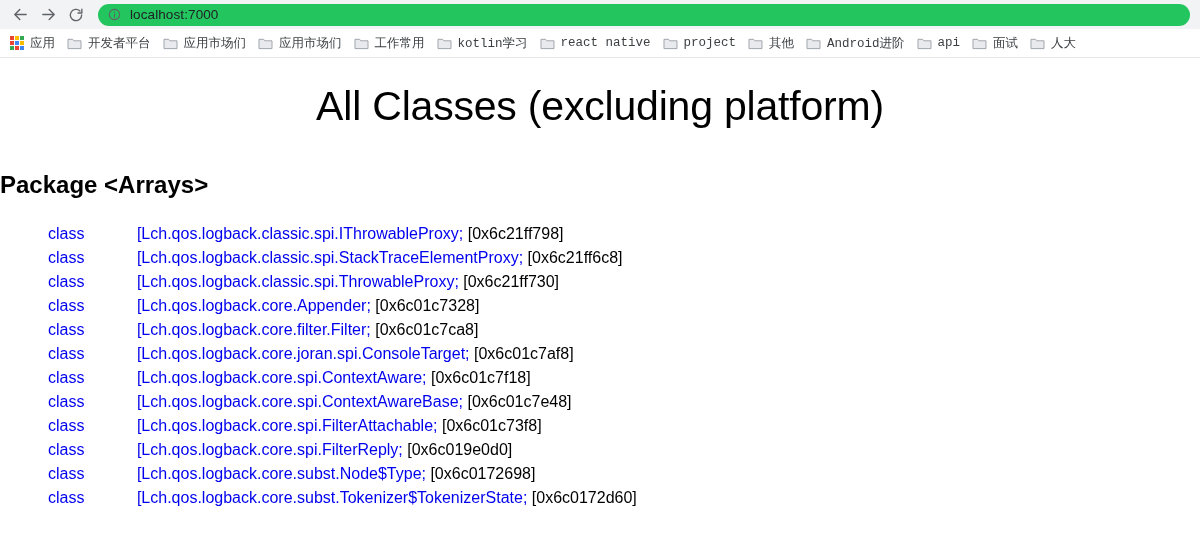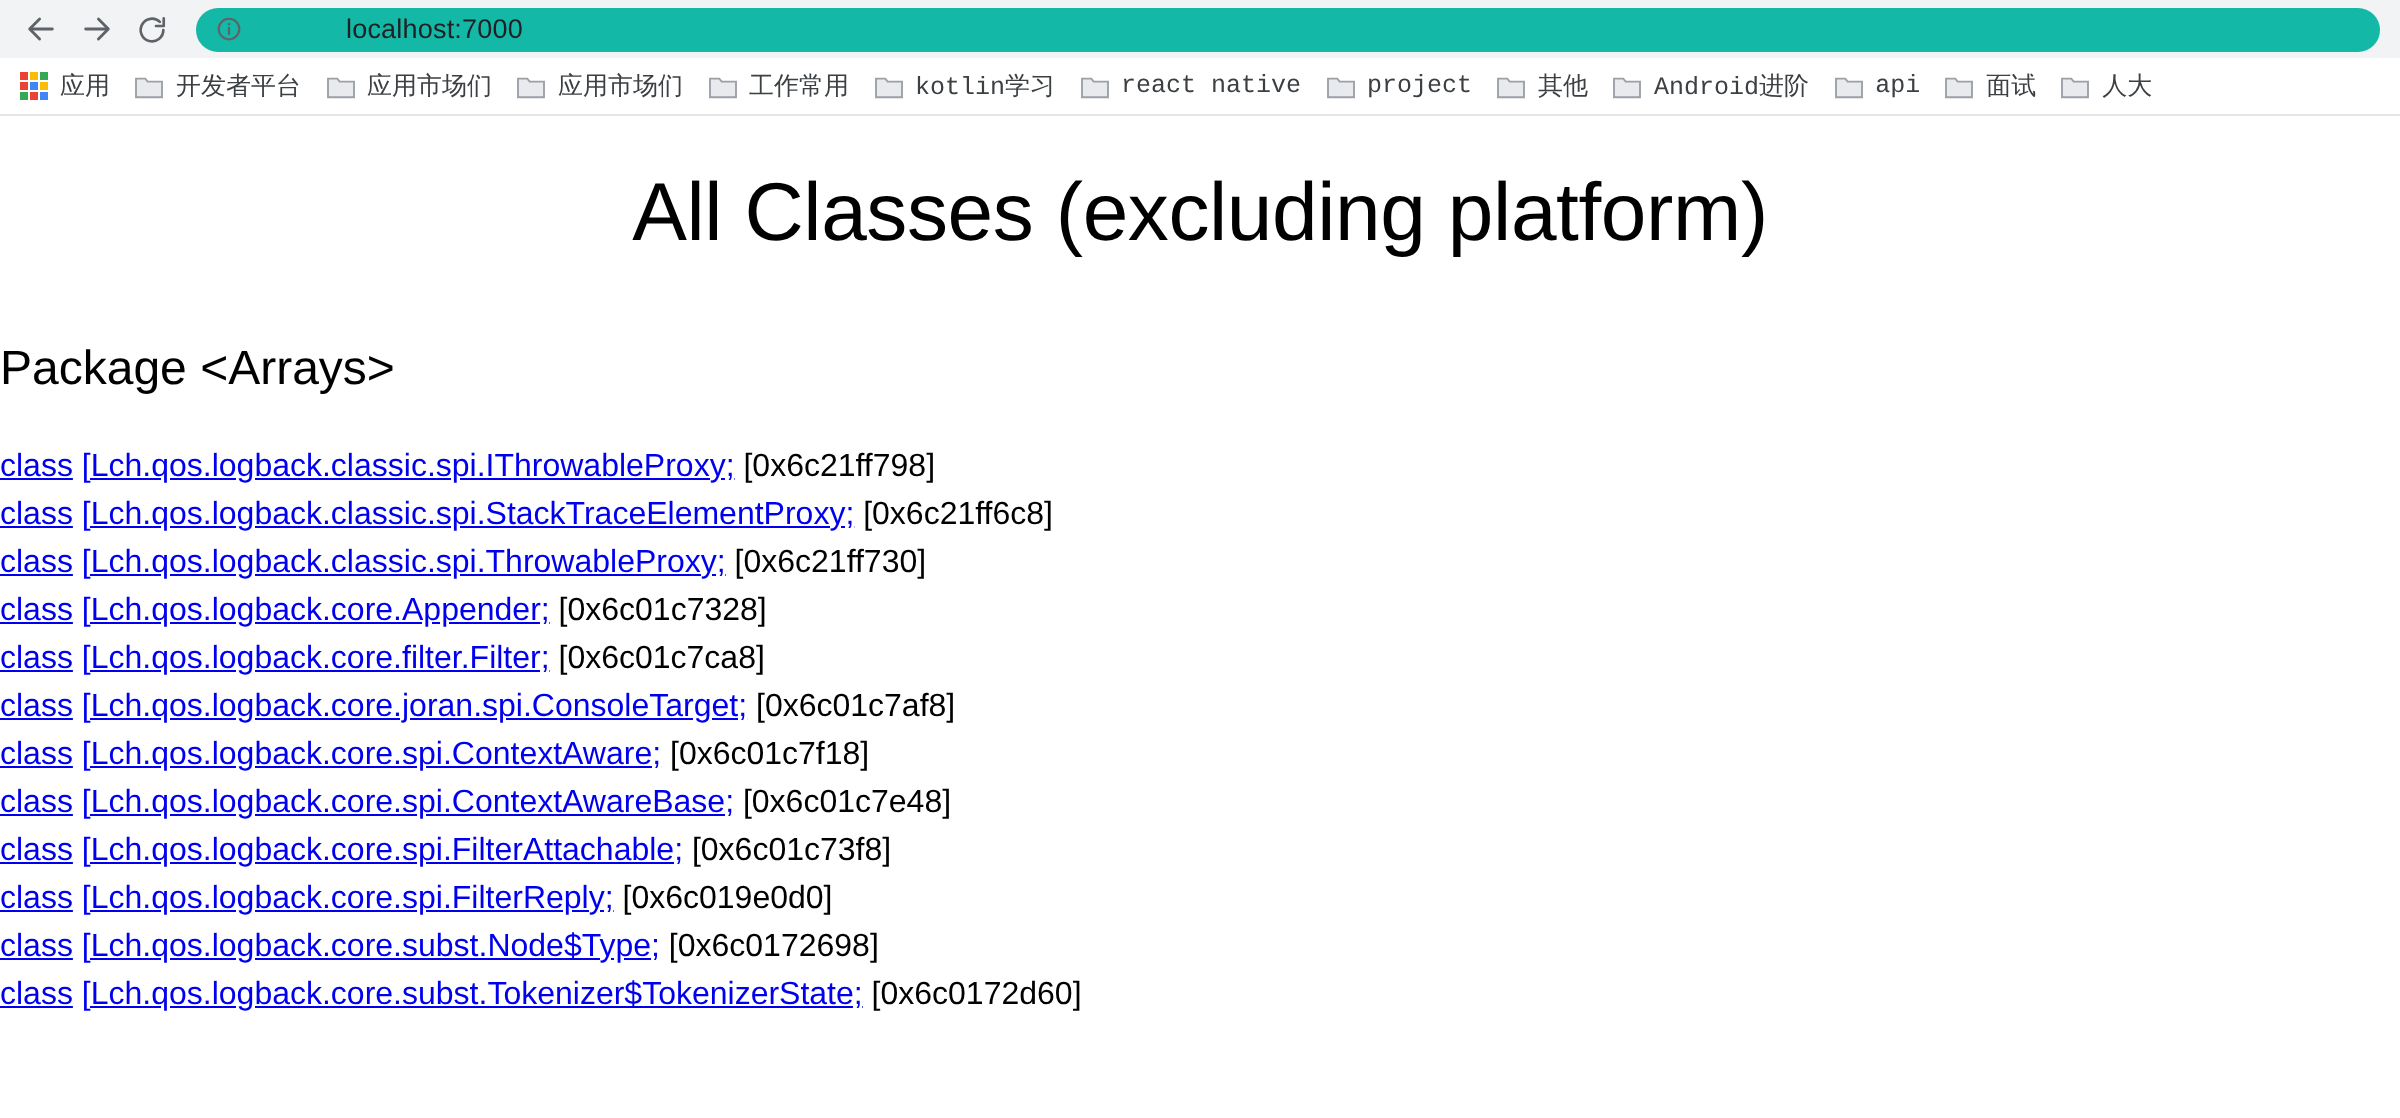--- a/index.html
+++ b/index.html
@@ -37,27 +37,26 @@
     justify-content: center;
     border-radius: 50%;
     flex: none;
     cursor: pointer;
   }
   .nav-btn svg { display: block; }
   .omnibox {
     flex: 1;
     height: 22px;
     margin: 0 10px 0 8px;
-    background: #14b8a6;
+    background: #22c55e;
     border-radius: 12px;
     display: flex;
     align-items: center;
     padding-left: 8px;
     cursor: text;
-    gap: 43px;
   }
   .omnibox .site-info {
     width: 16px;
     height: 16px;
     flex: none;
     display: flex;
     align-items: center;
     justify-content: center;
     margin-right: 8px;
   }
@@ -116,40 +115,40 @@
     font-size: 41px;
     font-weight: normal;
     text-align: center;
     color: #000000;
     margin: 24px 0 0 0;
     line-height: 1.2;
     letter-spacing: -0.2px;
   }
   h2.package-title {
     font-size: 24px;
-    font-weight: normal;
+    font-weight: bold;
     color: #000000;
     margin: 40px 0 0 -8px;
     padding-left: 0;
     line-height: 1.2;
   }
   .class-list {
     margin-top: 22px;
     margin-left: -8px;
   }
   .class-row {
     font-size: 16px;
     line-height: 24px;
     color: #000000;
     white-space: nowrap;
   }
   .class-row a {
     color: #0000ee;
-    text-decoration: underline;
     cursor: pointer;
+    margin-left: 48px;
   }
   .class-row .addr {
     color: #000000;
   }
 </style>
 </head>
 <body>
 
 <div class="browser-chrome">
 

